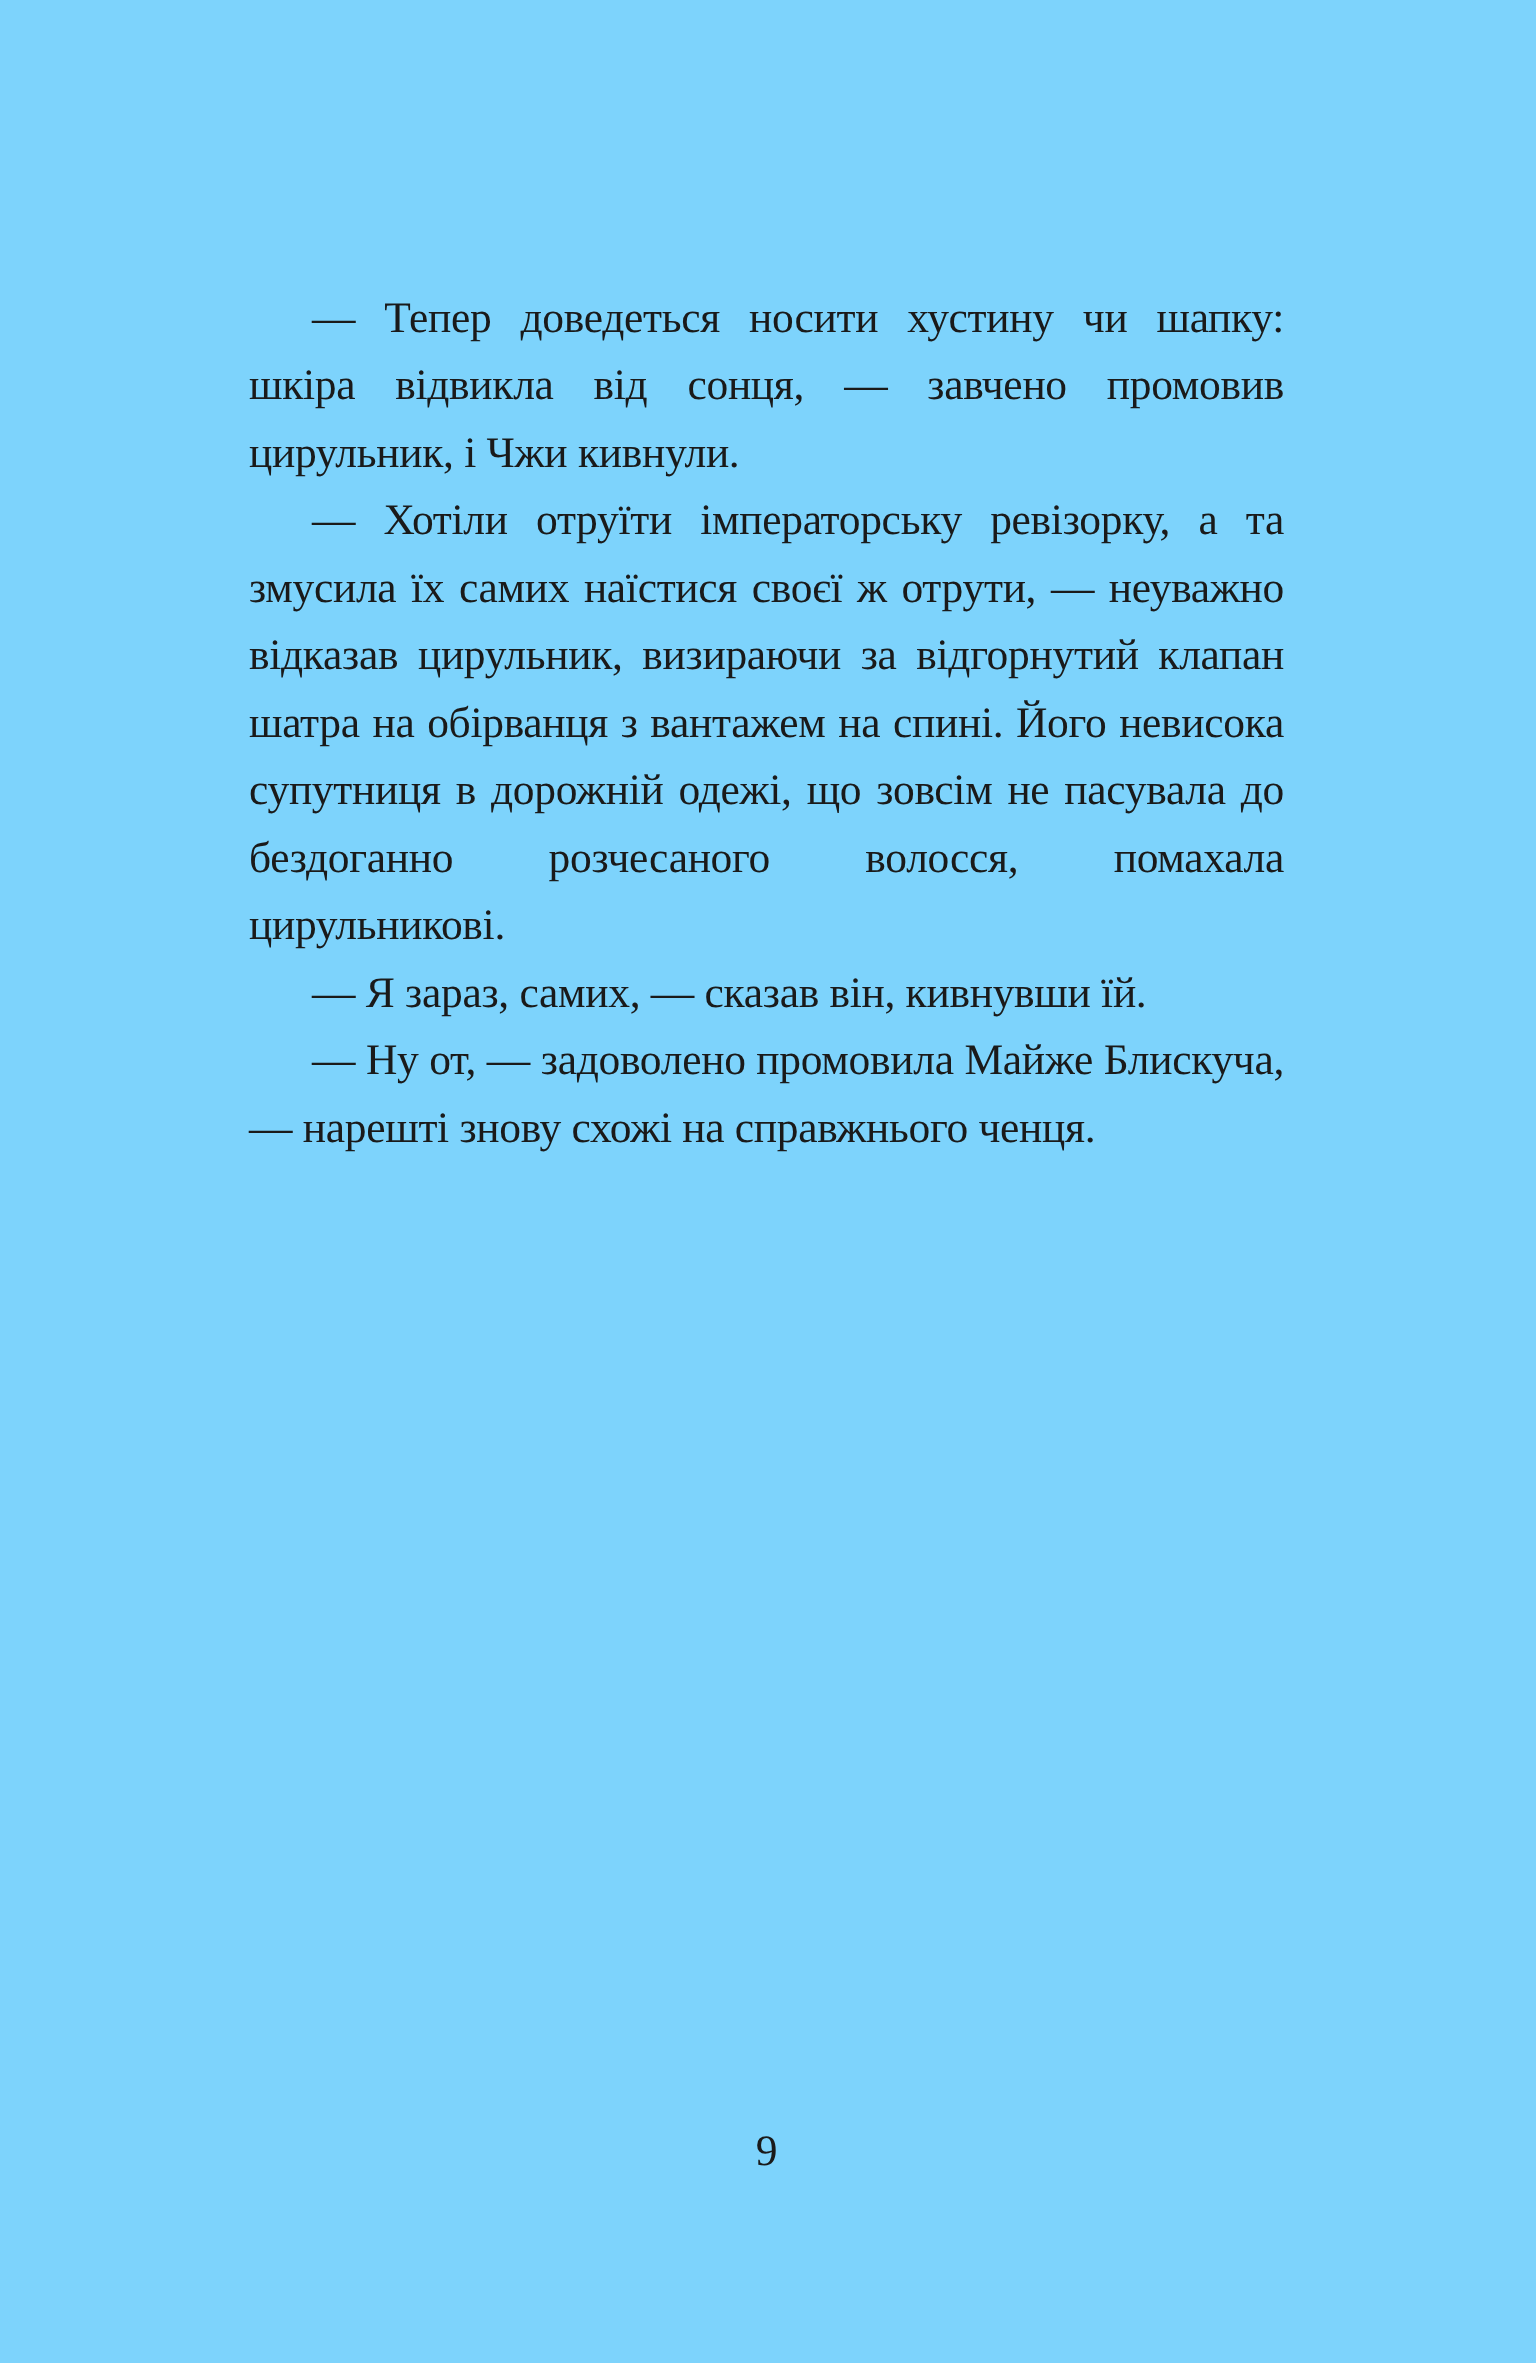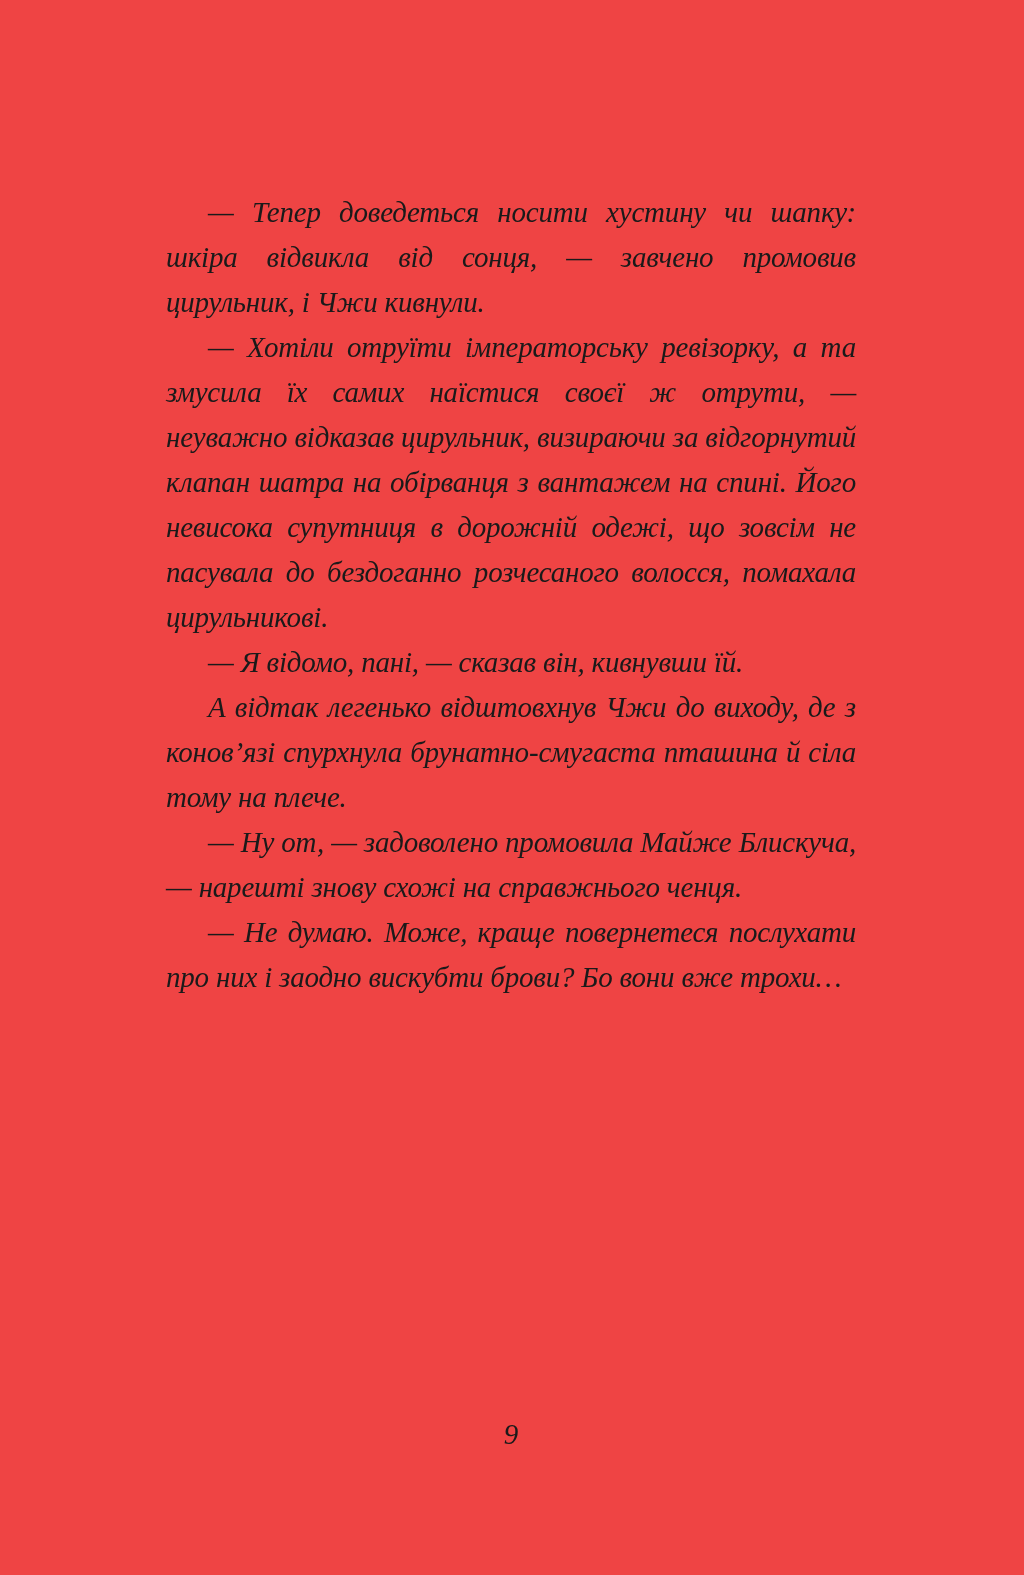--- a/index.html
+++ b/index.html
@@ -10,22 +10,21 @@
     width: 1024px;
     height: 1575px;
     background: #ffffff;
     font-family: "Liberation Serif", "DejaVu Serif", serif;
     position: relative;
     overflow: hidden;
   }
   .book-page {
     position: absolute;
     inset: 0;
-    background: #ef4444;
-    font-style: italic;
+    background: #7dd3fc;
   }
   .text-block {
     position: absolute;
     left: 166px;
     top: 190px;
     width: 690px;
   }
   .para {
     margin: 0;
     padding: 0;
@@ -48,19 +47,17 @@
     color: #1a1a1a;
   }
 </style>
 </head>
 <body>
 
 <div class="book-page">
   <div class="text-block">
     <p class="para">— Тепер доведеться носити хустину чи шапку: шкіра відвикла від сонця, — завчено промовив цирульник, і Чжи кивнули.</p>
     <p class="para">— Хотіли отруїти імператорську ревізорку, а та змусила їх самих наїстися своєї ж отрути, — неуважно відказав цирульник, визираючи за відгорнутий клапан шатра на обірванця з вантажем на спині. Його невисока супутниця в дорожній одежі, що зовсім не пасувала до бездоганно розчесаного волосся, помахала цирульникові.</p>
-    <p class="para">— Я відомо, пані, — сказав він, кивнувши їй.</p>
-    <p class="para">А відтак легенько відштовхнув Чжи до виходу, де з конов’язі спурхнула брунатно-смугаста пташина й сіла тому на плече.</p>
+    <p class="para">— Я зараз, самих, — сказав він, кивнувши їй.</p>
     <p class="para">— Ну от, — задоволено промовила Майже Блискуча, — нарешті знову схожі на справжнього ченця.</p>
-    <p class="para">— Не думаю. Може, краще повернетеся послухати про них і заодно вискубти брови? Бо вони вже трохи…</p>
   </div>
   <div class="page-number">9</div>
 </div>
 
 </body></html>

